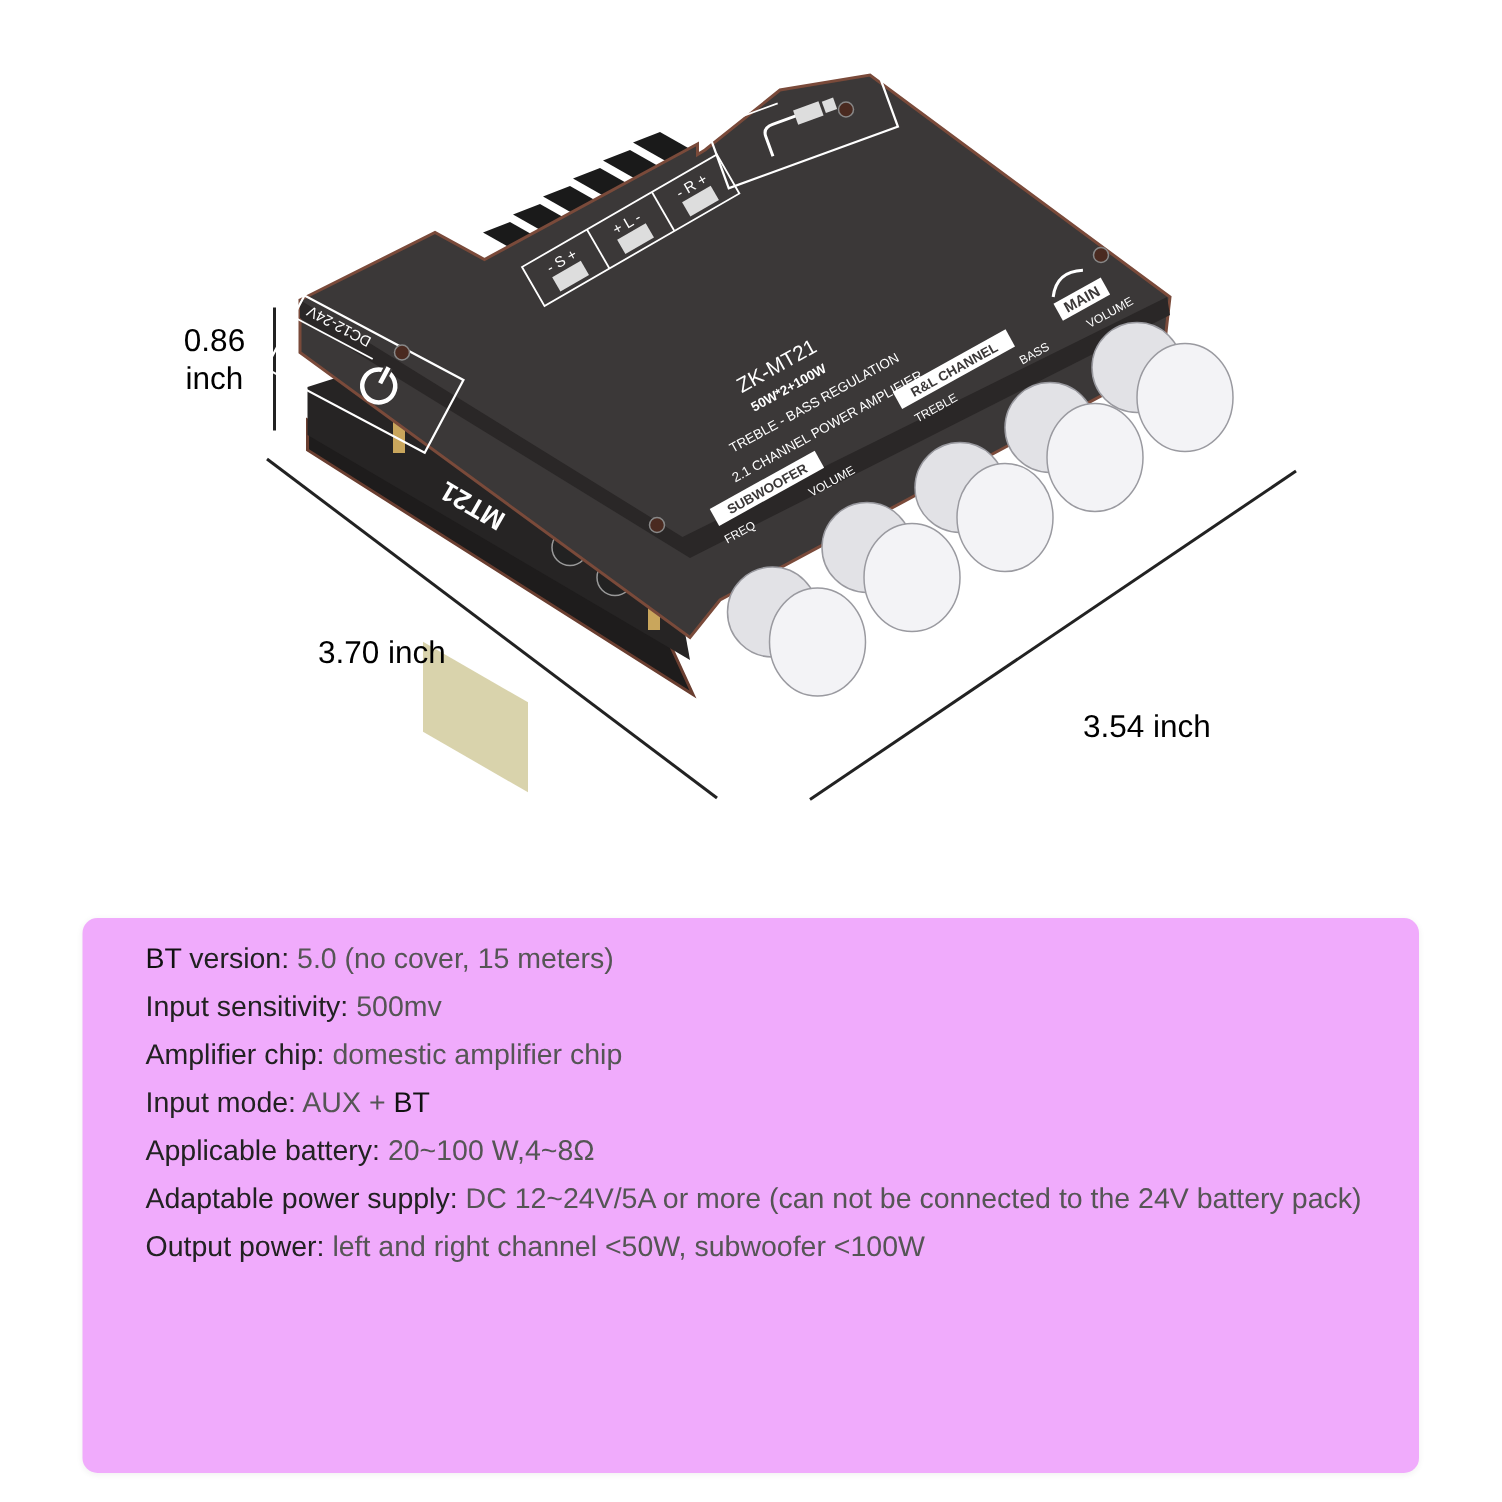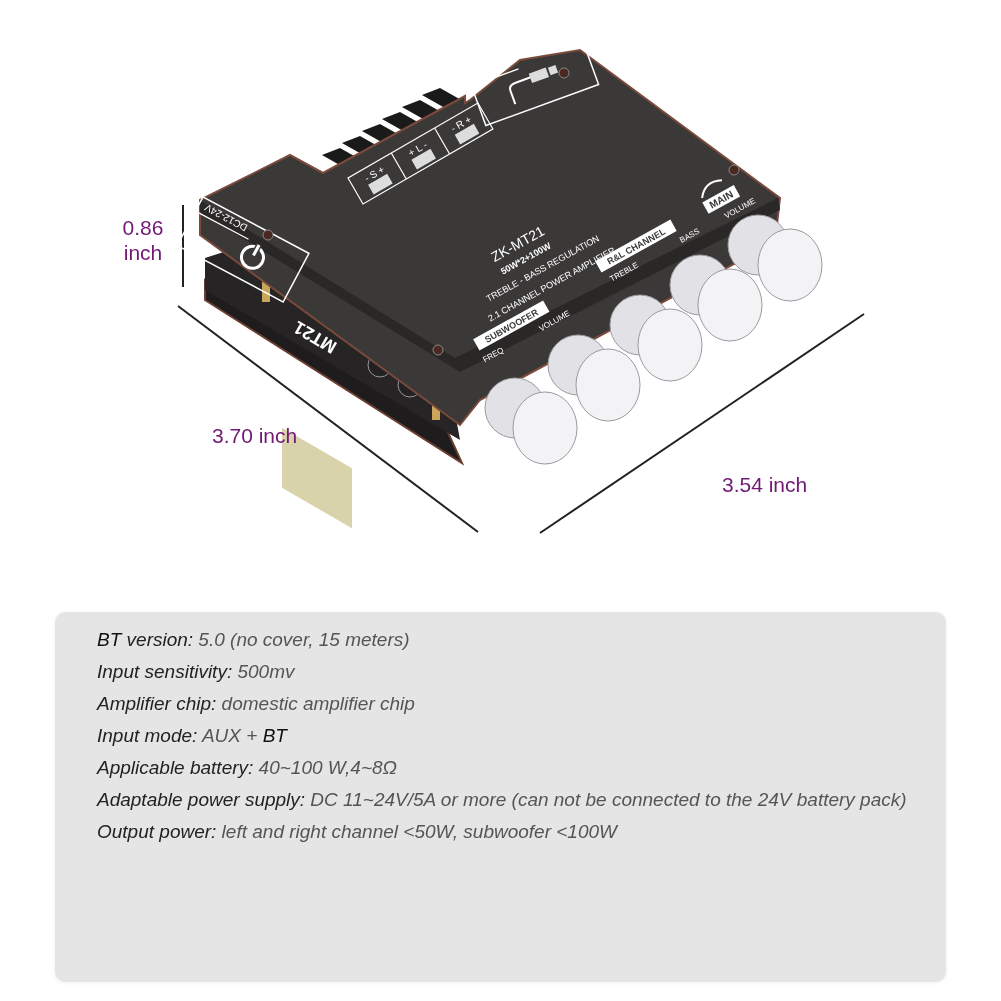--- a/index.html
+++ b/index.html
@@ -1,19 +1,19 @@
 <!DOCTYPE html>
 <html><head>
 <meta charset="utf-8">
 <style>
   html,body{margin:0;padding:0;background:#ffffff;}
   body{width:1001px;height:1001px;position:relative;overflow:hidden;font-family:"Liberation Sans",sans-serif;}
   .stage{position:absolute;left:0;top:0;width:1001px;height:600px;}
-  .dim{position:absolute;color:#701a75;font-size:21px;font-family:"Liberation Sans",sans-serif;line-height:25px;}
-  .card{position:absolute;left:55px;top:612px;width:891px;height:370px;background:#e5e5e5;border-radius:10px;box-shadow:0 1px 4px rgba(0,0,0,0.06);font-style:italic;}
+  .dim{position:absolute;color:#000000;font-size:21px;font-family:"Liberation Sans",sans-serif;line-height:25px;}
+  .card{position:absolute;left:55px;top:612px;width:891px;height:370px;background:#f0abfc;border-radius:10px;box-shadow:0 1px 4px rgba(0,0,0,0.06);}
   .specs{position:absolute;left:42px;top:12px;width:840px;}
   .row{font-size:19px;line-height:32px;color:#555;font-family:"Liberation Sans",sans-serif;}
   .row .k{color:#222;}
   .row .bt{color:#111;}
   svg text{font-family:"Liberation Sans",sans-serif;}
 </style>
 </head>
 <body>
 
 <div class="stage">
@@ -145,17 +145,17 @@
   <div class="dim" style="left:212px;top:423px;">3.70 inch</div>
   <div class="dim" style="left:722px;top:448px;margin-top:24px;">3.54 inch</div>
 </div>
 
 <div class="card">
   <div class="specs">
     <div class="row"><span class="k bt">BT</span><span class="k"> version:</span><span> 5.0 (no cover, 15 meters)</span></div>
     <div class="row"><span class="k">Input sensitivity:</span><span> 500mv</span></div>
     <div class="row"><span class="k">Amplifier chip:</span><span> domestic amplifier chip</span></div>
     <div class="row"><span class="k">Input mode:</span><span> AUX + </span><span class="k bt">BT</span></div>
-    <div class="row"><span class="k">Applicable battery:</span><span> 40~100 W,4~8Ω</span></div>
-    <div class="row"><span class="k">Adaptable power supply:</span><span> DC 11~24V/5A or more (can not be connected to the 24V battery pack)</span></div>
+    <div class="row"><span class="k">Applicable battery:</span><span> 20~100 W,4~8Ω</span></div>
+    <div class="row"><span class="k">Adaptable power supply:</span><span> DC 12~24V/5A or more (can not be connected to the 24V battery pack)</span></div>
     <div class="row"><span class="k">Output power:</span><span> left and right channel &lt;50W, subwoofer &lt;100W</span></div>
   </div>
 </div>
 
 </body></html>

